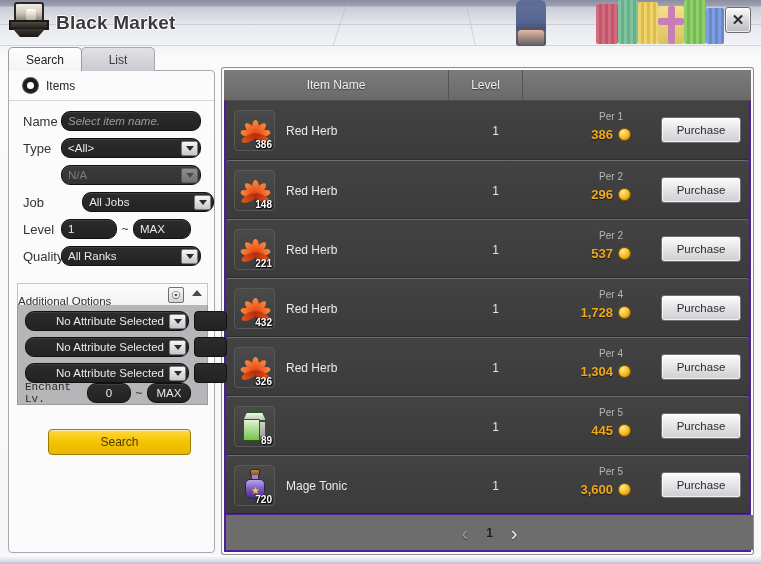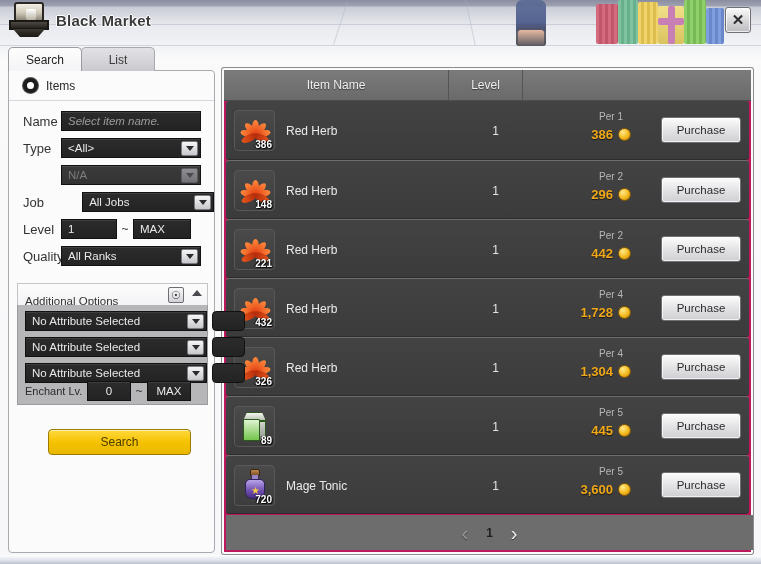--- a/index.html
+++ b/index.html
@@ -61,21 +61,21 @@
     background:linear-gradient(180deg,#4e4943,#25221e);
     border:2px solid #1a1815;
   }
   #chest-icon .foot {
     position:absolute; left:7px; top:31px; width:32px; height:8px;
     background:linear-gradient(180deg,#3b3731,#1b1916);
     clip-path: polygon(0 0,100% 0,78% 100%,22% 100%);
   }
   #wtitle {
     position:absolute; left:56px; top:12px;
-    font-size:15px; font-weight:bold; color:#3a3a3a;
+    font-size:19px; font-weight:bold; color:#3a3a3a;
     text-shadow: 0 1px 0 #fff, 1px 0 0 #fff, -1px 0 0 #fff, 0 -1px 0 #fff;
     letter-spacing:.2px;
   }
   #close-btn {
     position:absolute; right:10px; top:7px; width:26px; height:26px;
     background:linear-gradient(180deg,#fbfbfb,#d6d6d8 55%,#bcbcc0);
     border:1px solid #6e6e74; border-radius:3px;
     box-shadow: inset 0 0 0 1px rgba(255,255,255,.75);
     display:flex; align-items:center; justify-content:center;
     color:#2d2d30; font-size:15px; font-weight:bold; cursor:pointer;
@@ -129,21 +129,21 @@
     position:absolute; left:0; width:100%;
     display:flex; align-items:center;
   }
   .flabel {
     width:52px; text-align:left; padding-left:14px;
     font-size:13px; color:#333;
   }
   .dark-input {
     background:linear-gradient(180deg,#2c2c2c,#232323);
     border:1px solid #111;
-    border-radius:0;
+    border-radius:9px;
     color:#e9e9e9; font-size:11.5px;
     display:flex; align-items:center;
     padding:0 6px; height:20px;
     box-shadow: inset 0 1px 0 rgba(255,255,255,.09);
   }
   .dark-input.ph { color:#9b9b9b; font-style:italic; }
   .dark-input.disabled { background:linear-gradient(180deg,#3a3a3a,#343434); color:#7d7d7d; }
   .sel { position:relative; padding-right:24px; cursor:pointer; }
   .arrow-btn {
     position:absolute; right:2px; top:2px; width:17px; height:15px;
@@ -160,61 +160,61 @@
   .arrow-btn.dis i { border-top-color:#4b4b4f; }
 
   .tilde { width:16px; text-align:center; color:#3b3b3b; font-size:12px; }
 
   
   #addopt-head {
     position:absolute; left:8px; top:212px; width:191px; height:36px;
     background:linear-gradient(180deg,#fcfcfc,#ededf0);
     border:1px solid #c3c3c8;
     display:flex; align-items:center;
-    font-size:11.5px; color:#333; padding-left:7px;
+    font-size:11.5px; color:#333; padding-left:0;
   }
   #addopt-refresh {
     position:absolute; right:23px; top:3px; width:16px; height:16px;
     background:linear-gradient(180deg,#f7f7f7,#d3d3d7);
     border:1px solid #6e6e74; border-radius:2px;
     display:flex; align-items:center; justify-content:center;
     font-size:11px; color:#2c2c2f; cursor:pointer; line-height:1;
   }
   #addopt-collapse {
     position:absolute; right:5px; top:6px; width:0;height:0;
     border-left:5px solid transparent; border-right:5px solid transparent;
     border-bottom:6px solid #4a4a4e; cursor:pointer;
   }
   #addopt-body {
     position:absolute; left:8px; top:234px; width:191px; height:100px;
     background:#b6b6b9; border:1px solid #9b9ba0; border-top:none;
   }
   .attr-row { position:absolute; left:7px; display:flex; align-items:center; }
-  .attr-sel { width:182px; }
+  .attr-sel { width:164px;justify-content:flex-end; }
   .attr-box {
     width:33px; height:20px; margin-left:5px;
     background:linear-gradient(180deg,#2c2c2c,#232323);
     border:1px solid #111; border-radius:4px;
   }
   #enchant-row { position:absolute; left:7px; top:76px; display:flex; align-items:center; }
-  #enchant-label { font-size:11px; color:#2b2b2b; width:62px; }
+  #enchant-label { font-size:11px; color:#2b2b2b; width:62px;font-family:Liberation Mono, monospace; }
 
   #search-btn {
     position:absolute; left:39px; top:358px; width:143px; height:26px;
     background:linear-gradient(180deg,#ffd93e,#f5c200 52%,#e9b700);
     border:1px solid #9a7c00; border-radius:4px;
     box-shadow: inset 0 1px 0 rgba(255,255,255,.6);
     display:flex; align-items:center; justify-content:center;
     font-size:12px; color:#4b3c00; cursor:pointer;
   }
 
   
   #right-panel {
     position:absolute; left:222px; top:68px; width:531px; height:486px;
-    background:#be185d;
+    background:#4c1d95;
     border:2px solid #fafafa;
     border-radius:2px;
     z-index:3;
     box-shadow:0 0 0 1px #8d8d91;
   }
   #table-head {
     position:absolute; left:0; top:0; width:100%; height:31px;
     background:linear-gradient(180deg,#7b7b7b,#6a6a6a);
     display:flex; align-items:center;
     border-bottom:1px solid #4c4c4c;
@@ -537,21 +537,21 @@
               <span></span>
               <span></span>
               <span></span>
             </div>
           <div class="icon-count">221</div>
         </div>
         <div class="item-name">Red Herb</div>
         <div class="item-level">1</div>
         <div class="per-label">Per 2</div>
         <div class="price-wrap">
-          <span class="price-val">442</span>
+          <span class="price-val">537</span>
           <span class="coin"></span>
         </div>
         <div class="purchase-btn">Purchase</div>
       </div>
 
       <div class="row">
         <div class="item-icon">
           <div class="g-herb">
               <span></span>
               <span></span>

